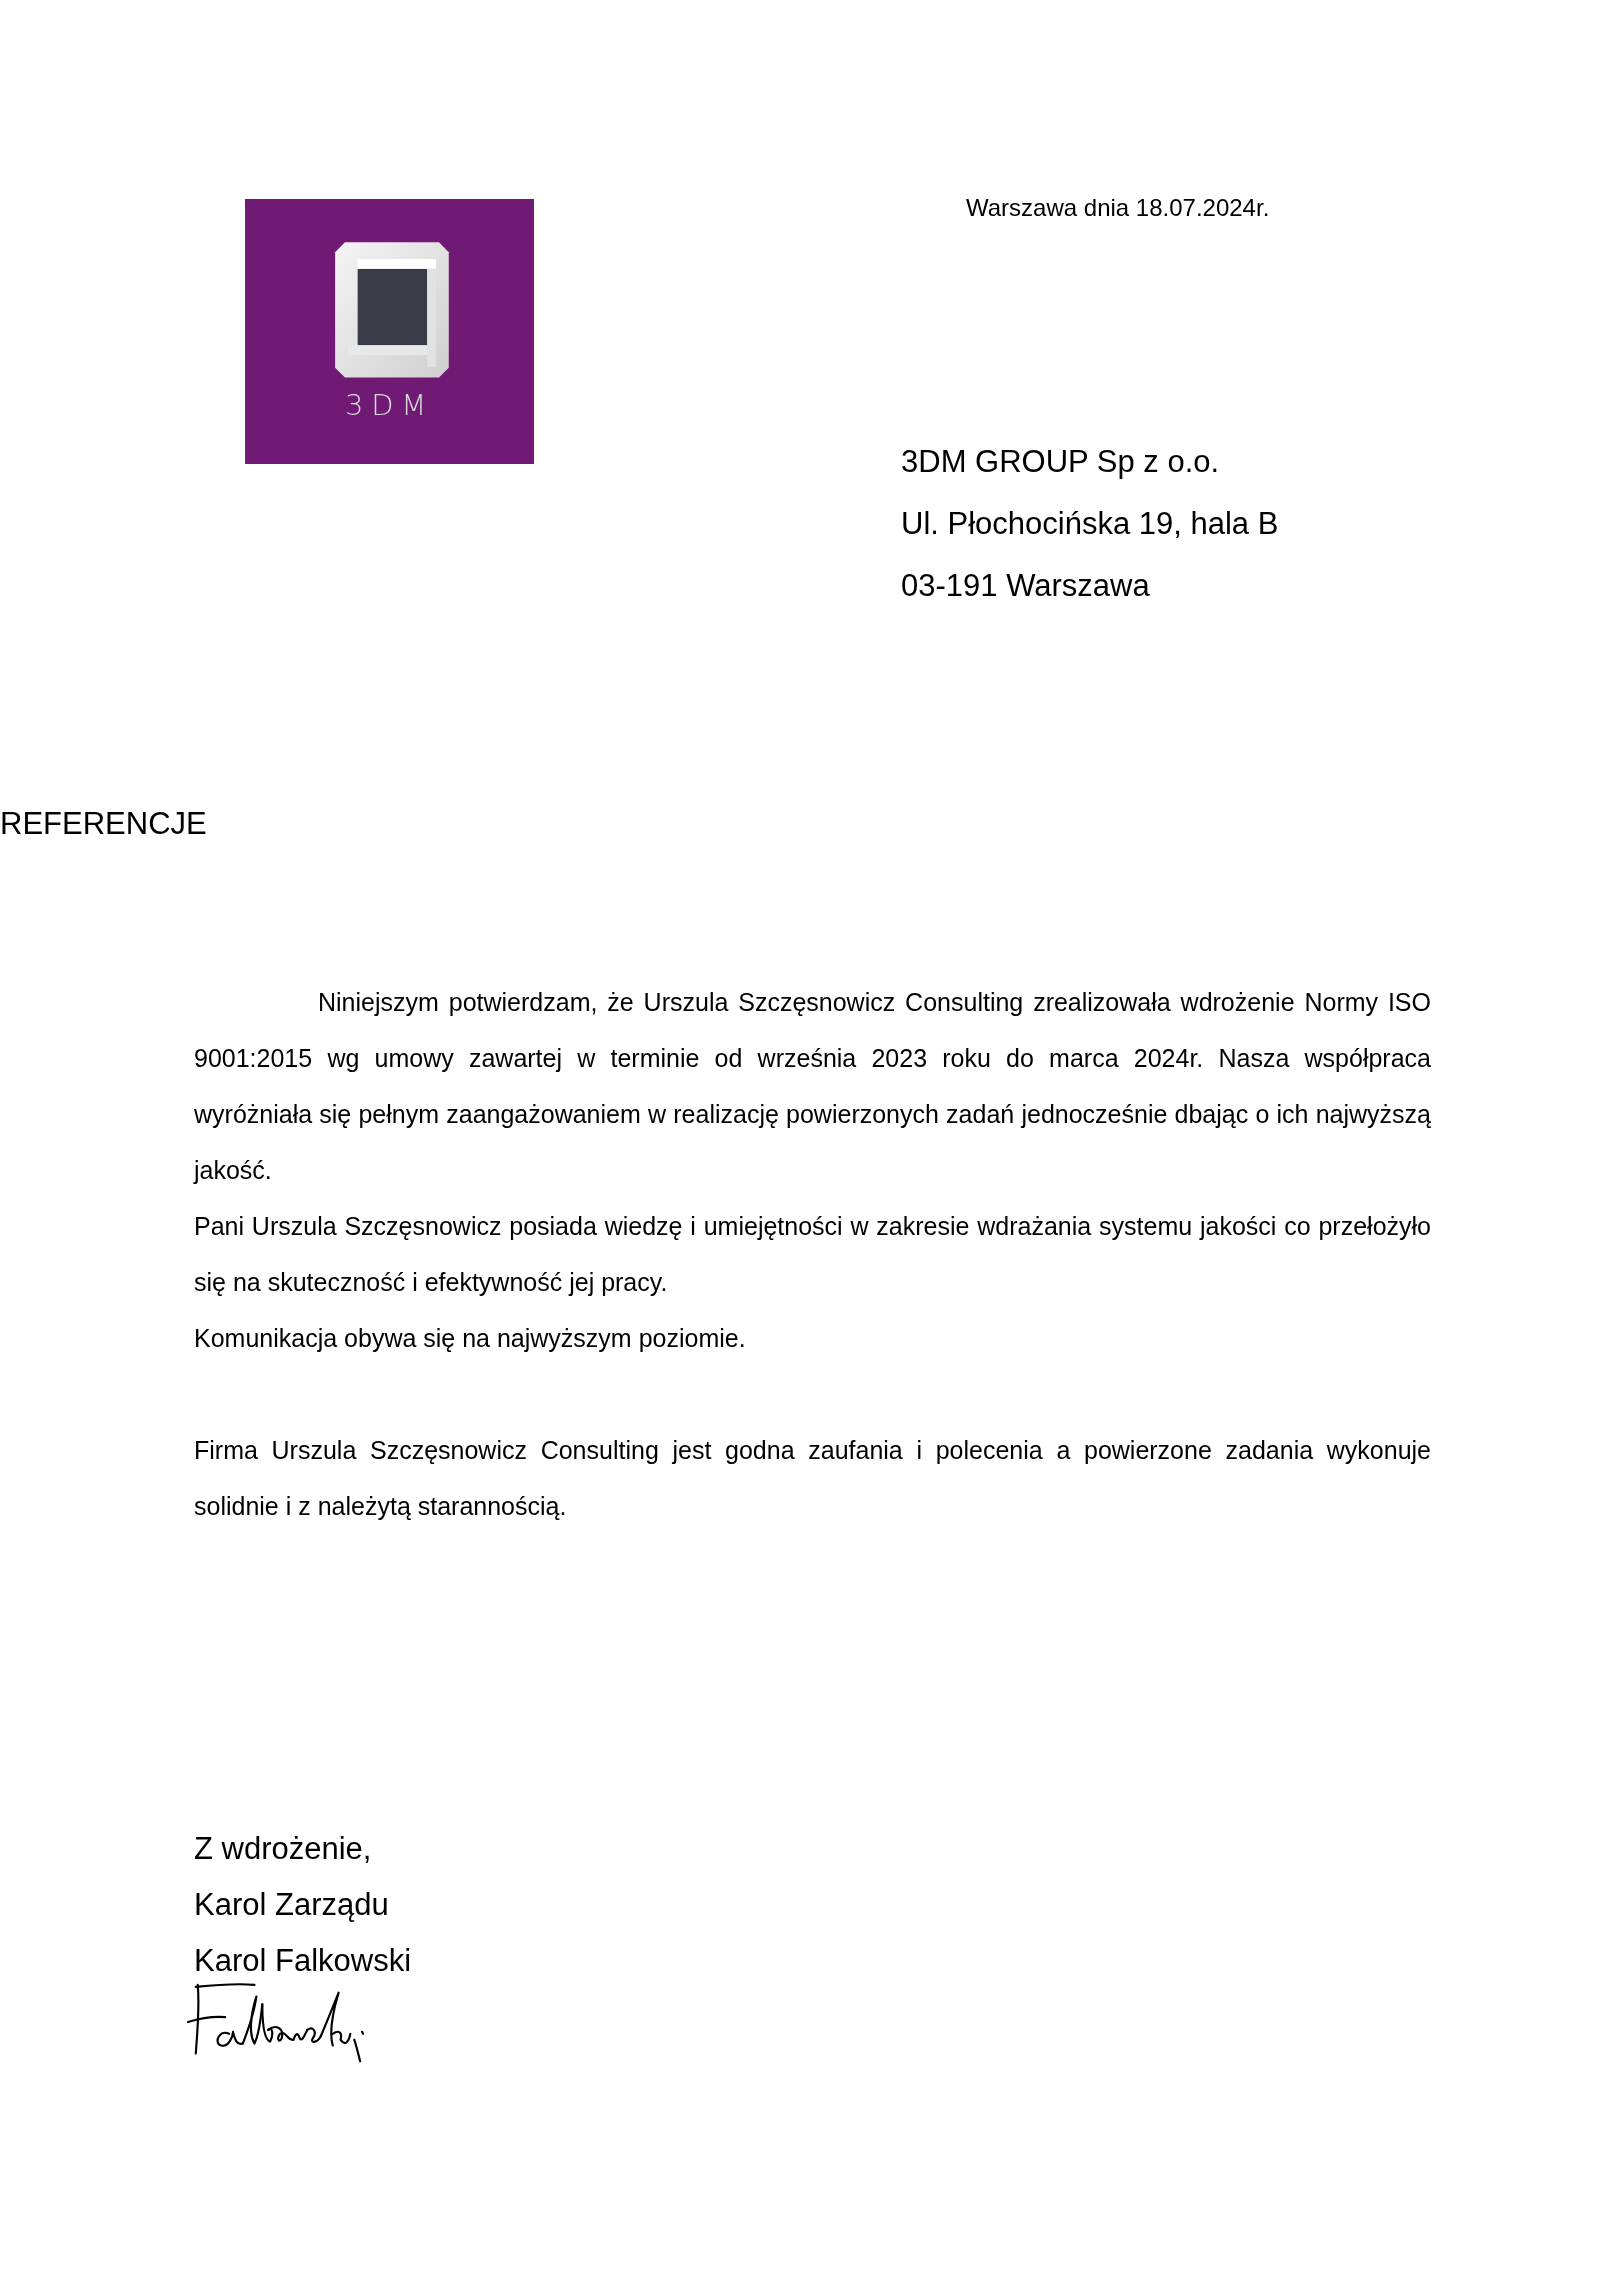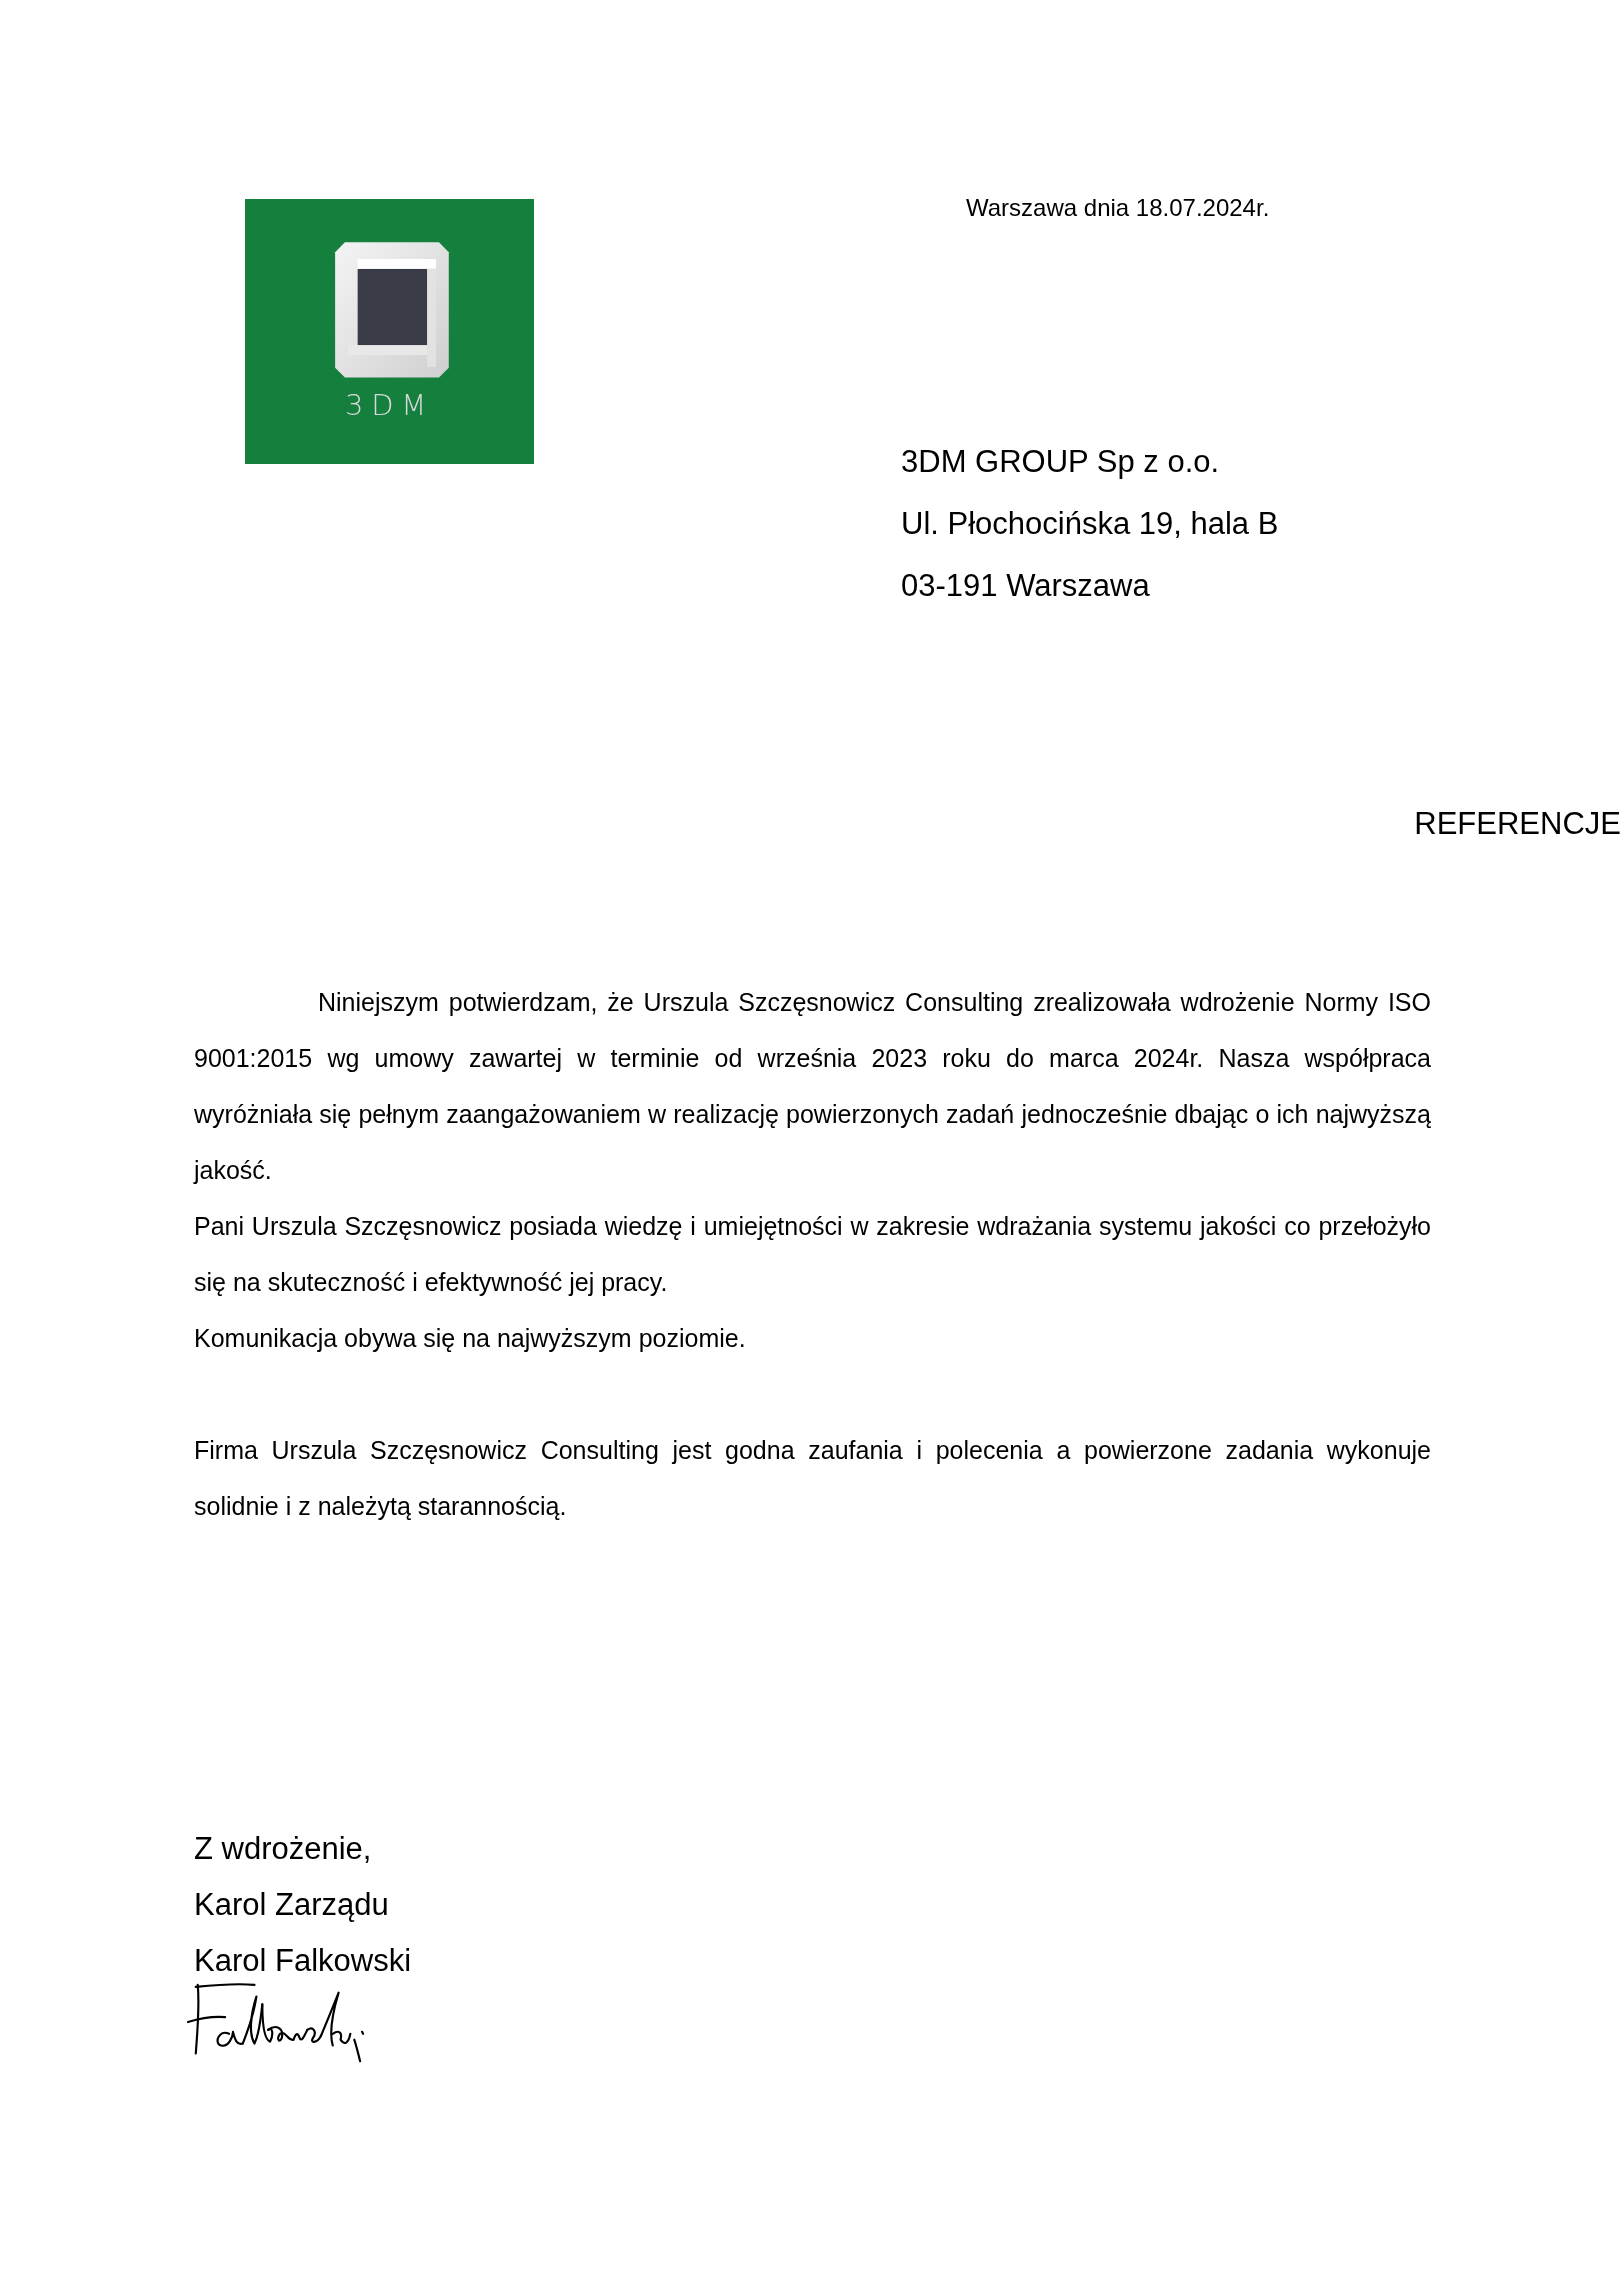--- a/index.html
+++ b/index.html
@@ -2,35 +2,35 @@
 <html><head>
 <meta charset="utf-8">
 <style>
   html, body { margin: 0; padding: 0; background: #ffffff; }
   body {
     width: 1621px; height: 2293px; position: relative; overflow: hidden;
     font-family: "Liberation Sans", sans-serif; color: #000;
   }
   .logo {
     position: absolute; left: 245px; top: 199px; width: 289px; height: 265px;
-    background: #15803d;
+    background: #701a75;
   }
   .logo svg { position: absolute; left: 0; top: 0; }
   .logo-text {
     position: absolute; left: 0; width: 289px; top: 189px; text-align: center;
     color: #d9d9d9; font-family: "DejaVu Sans", sans-serif; font-weight: 200;
     font-size: 29px; letter-spacing: 7.8px;
   }
   .date {
     position: absolute; left: 966px; top: 194px; font-size: 24px; white-space: nowrap;
   }
   .address { position: absolute; left: 869px; top: 431px; font-size: 31px; line-height: 62px; margin-left: 32px; }
   .address div { white-space: nowrap; }
   .title {
-    position: absolute; left: 0; width: 1621px; top: 806px; text-align: right; font-size: 31px;
+    position: absolute; left: 0; width: 1621px; top: 806px; text-align: left; font-size: 31px;
   }
   .body {
     position: absolute; left: 194px; width: 1237px; top: 974px; font-size: 25px; line-height: 56px;
   }
   .body p { margin: 0; text-align: justify; }
   .body p.last { text-align-last: left; }
   .body p.indent { text-indent: 124px; }
   .body .gap { height: 56px; }
   .closing {
     position: absolute; left: 194px; top: 1821px; font-size: 31px; line-height: 56px;

